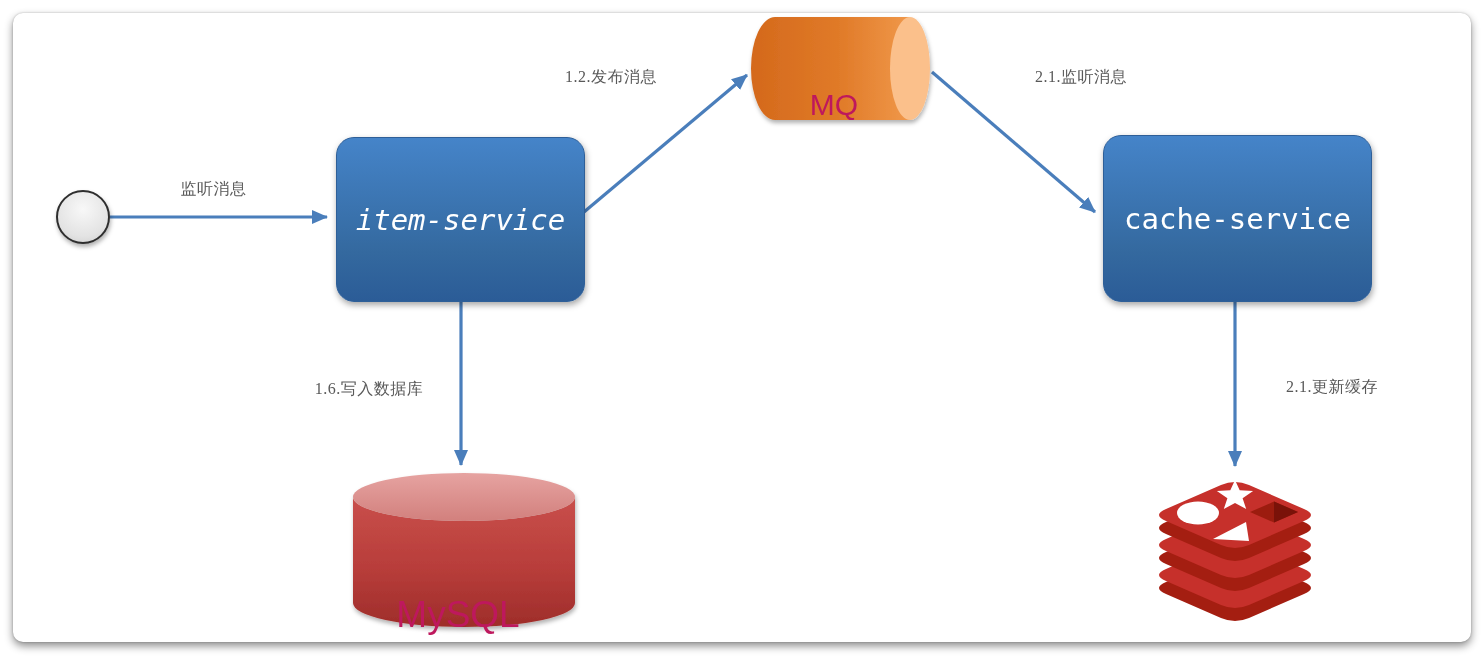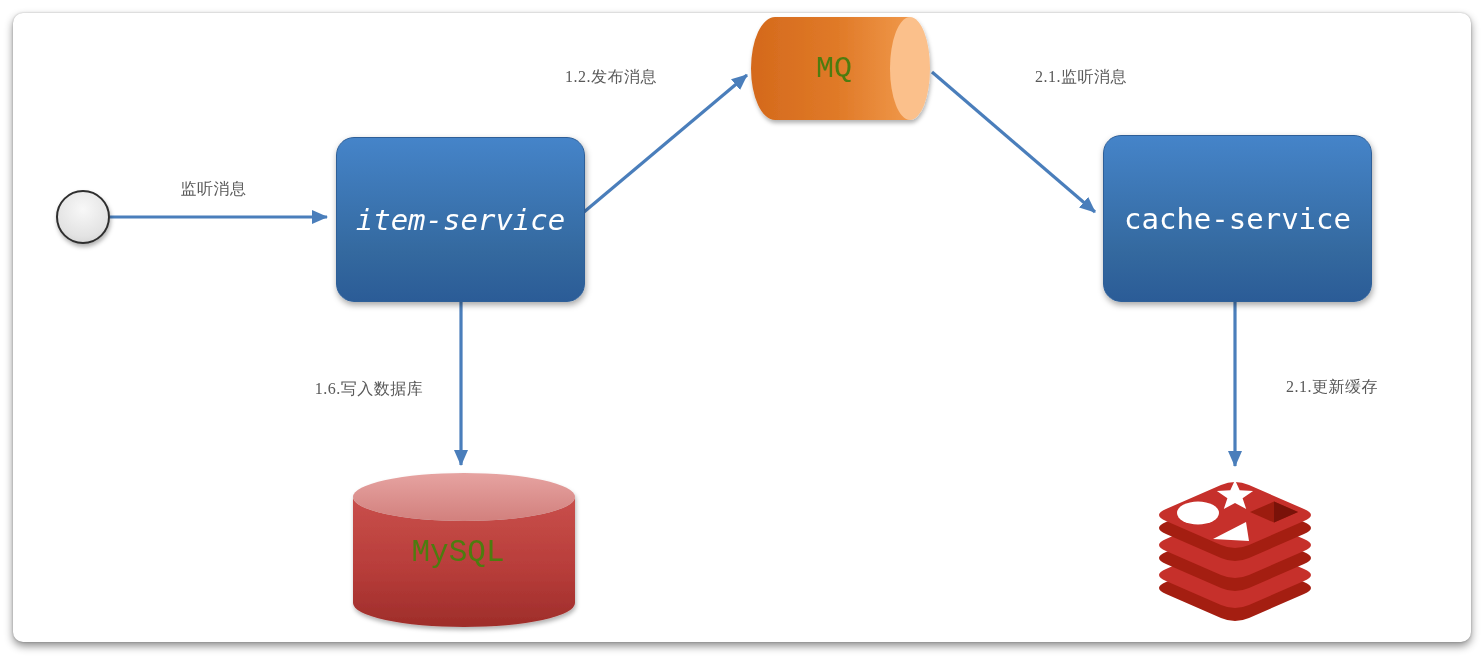--- a/index.html
+++ b/index.html
@@ -9,23 +9,23 @@
   .layer{position:absolute;left:0;top:0;width:1458px;height:629px;}
   .node-box{position:absolute;display:flex;align-items:center;justify-content:center;
             background:linear-gradient(180deg,#4584c9 0%,#34699f 70%,#2b5c97 100%);
             border:1px solid #2e5f98;border-radius:18px;
             box-shadow:1px 3px 6px rgba(0,0,0,0.35);
             color:#ffffff;font-size:29px;letter-spacing:0px;
             font-family:"DejaVu Sans Mono","Liberation Mono",monospace;}
   .box-item{left:323px;top:124px;width:247px;height:163px;font-style:italic;}
   .box-cache{left:1090px;top:122px;width:267px;height:165px;}
   .cyl-text{position:absolute;display:flex;align-items:center;justify-content:center;
-            color:#4d7c0f;font-family:Liberation Mono, monospace;}
+            color:#be185d;font-family:Liberation Sans, sans-serif;margin-top:36px;}
   .mq-text{left:740px;top:36px;width:162px;height:40px;font-size:30px;}
-  .mysql-text{left:340px;top:517px;width:210px;height:44px;font-size:31px;}
+  .mysql-text{left:340px;top:544px;width:210px;height:44px;font-size:37px;}
   .edge-label{position:absolute;display:flex;align-items:center;justify-content:center;
               color:#595959;font-size:16px;letter-spacing:0.5px;
               font-family:Liberation Serif, serif;white-space:nowrap;}
   .lbl-modify{left:138px;top:164px;width:125px;height:24px;}
   .lbl-publish{left:513px;top:52px;width:170px;height:24px;}
   .lbl-listen{left:983px;top:52px;width:170px;height:24px;text-align:center;}
   .lbl-write{left:260px;top:364px;width:192px;height:24px;}
   .lbl-update{left:1233px;top:362px;width:172px;height:24px;}
 </style>
 </head>

